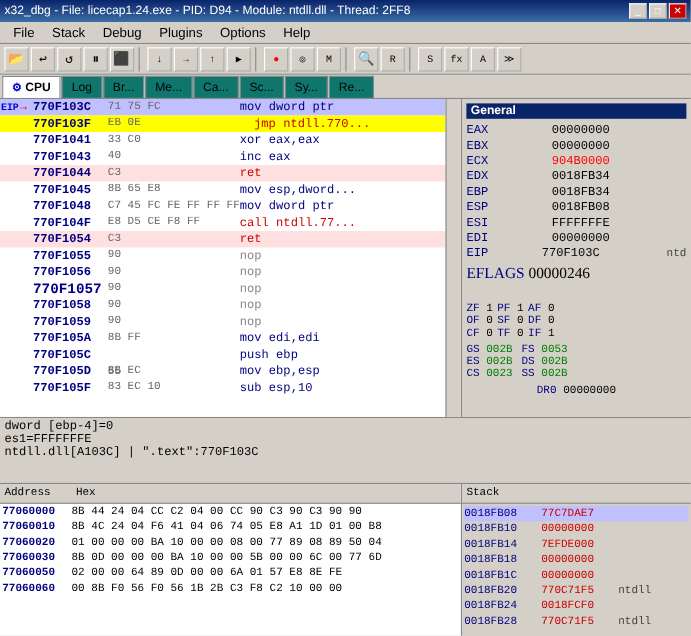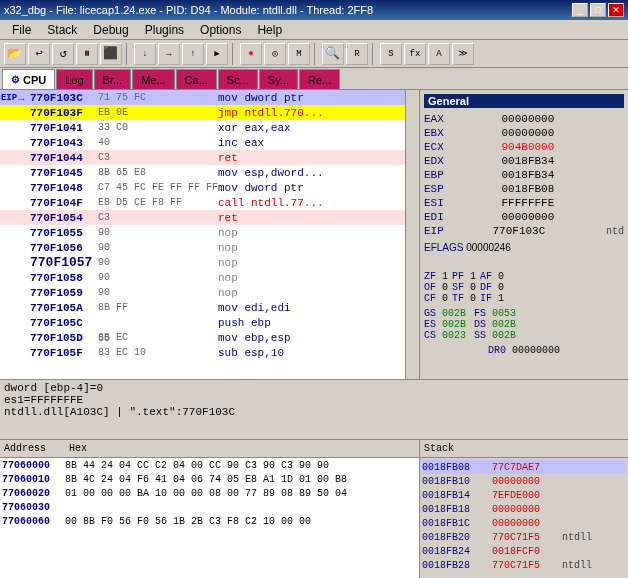--- a/index.html
+++ b/index.html
@@ -14,21 +14,21 @@
     .menu-bar { background: #d4d0c8; height: 20px; display: flex; align-items: center; padding: 0 4px; border-bottom: 1px solid #888; font-family: Arial, sans-serif; font-size: 12px; }
     .menu-item { padding: 1px 8px; cursor: pointer; }
     
     
     .toolbar { background: #d4d0c8; height: 28px; display: flex; align-items: center; padding: 2px 4px; border-bottom: 1px solid #888; gap: 2px; }
     .tb-icon { width: 22px; height: 22px; background: #d4d0c8; border: 1px outset #fff; display: flex; align-items: center; justify-content: center; cursor: pointer; font-size: 12px; }
     .tb-separator { width: 4px; height: 22px; border-left: 1px solid #888; margin: 0 2px; }
     
     
     .tabs-row { background: #d4d0c8; height: 22px; display: flex; align-items: flex-end; padding: 0 2px; border-bottom: 1px solid #888; gap: 1px; }
-    .tab { background: #be185d; border: 1px solid #888; border-bottom: none; padding: 2px 8px; cursor: pointer; font-family: Arial; font-size: 11px; height: 20px; display: flex; align-items: center; gap: 3px; }
+    .tab { background: #0f766e; border: 1px solid #888; border-bottom: none; padding: 2px 8px; cursor: pointer; font-family: Arial; font-size: 11px; height: 20px; display: flex; align-items: center; gap: 3px; }
     .tab.active { background: white; font-weight: bold; }
     
     
     .main-content { display: flex; height: 290px; border-bottom: 1px solid #888; }
     
     
     .cpu-panel { width: 420px; border-right: 1px solid #888; display: flex; flex-direction: column; background: white; overflow: hidden; }
     .asm-row { display: flex; align-items: center; height: 15px; white-space: nowrap; }
     
     
@@ -149,21 +149,21 @@
             <span style="width: 12px; display: inline-block; color: red; font-size: 11px;">→</span>
             <span style="width: 68px; display: inline-block; color: rgb(0, 0, 128); font-weight: bold; font-size: 11px;">770F103C</span>
             <span style="width: 120px; display: inline-block; color: rgb(102, 102, 102); font-size: 10px; overflow: hidden;">71 75 FC</span>
             <span style="flex: 1 1 0%; display: inline-block; font-size: 11px; color: rgb(0, 0, 128);">mov dword ptr</span>
           </div>
           <div class="asm-row" style="background: rgb(255, 255, 0);">
             <span style="width: 18px; display: inline-block; text-align: center; color: rgb(128, 128, 128); font-size: 9px;"></span>
             <span style="width: 12px; display: inline-block; color: red; font-size: 11px;"></span>
             <span style="width: 68px; display: inline-block; color: rgb(0, 0, 128); font-weight: bold; font-size: 11px;">770F103F</span>
             <span style="width: 120px; display: inline-block; color: rgb(102, 102, 102); font-size: 10px; overflow: hidden;">EB 0E</span>
-            <span style="flex: 1 1 0%; display: inline-block; font-size: 11px; color: rgb(204, 0, 0);">jmp ntdll.770...</span>
+            <span style="flex: 1 1 0%; display: inline-block; font-size: 11px; color: rgb(204, 0, 0); margin-left: 13px;">jmp ntdll.770...</span>
           </div>
           <div class="asm-row">
             <span style="width: 18px; display: inline-block; text-align: center; color: rgb(128, 128, 128); font-size: 9px;"></span>
             <span style="width: 12px; display: inline-block; color: red; font-size: 11px;"></span>
             <span style="width: 68px; display: inline-block; color: rgb(0, 0, 128); font-weight: bold; font-size: 11px;">770F1041</span>
             <span style="width: 120px; display: inline-block; color: rgb(102, 102, 102); font-size: 10px; overflow: hidden;">33 C0</span>
             <span style="flex: 1 1 0%; display: inline-block; font-size: 11px; color: rgb(0, 0, 128);">xor eax,eax</span>
           </div>
           <div class="asm-row">
             <span style="width: 18px; display: inline-block; text-align: center; color: rgb(128, 128, 128); font-size: 9px;"></span>
@@ -318,21 +318,21 @@
           <span style="color: black; width: 80px;">00000000</span>
           <span style="color: rgb(68, 68, 68); font-size: 10px;"></span>
         </div>
         <div class="reg-row" style="display: flex; height: 14px; align-items: center; font-size: 11px; font-family: &quot;Courier New&quot;, monospace;">
           <span style="color: rgb(0, 0, 128); width: 35px;">EIP</span>
           <span style="color: black; width: 80px;">770F103C</span>
           <span style="color: rgb(68, 68, 68); font-size: 10px;">ntd</span>
         </div>
       </div>
     <div class="flags-section">
-      <div style="font-size:10px; font-family:Liberation Sans, sans-serif; color:#444; margin-top:2px;">
+      <div style="font-size:14px; font-family:Liberation Serif, serif; color:#444; margin-top:2px;">
         <span style="color:#000080;">EFLAGS</span> <span style="color:black;">00000246</span>
       </div>
       <div class="flags-row" style="margin-top:18px;">
         <span style="font-size:10px;"><span style="color:#000080;">ZF</span> 1</span>
         <span style="font-size:10px;"><span style="color:#000080;">PF</span> 1</span>
         <span style="font-size:10px;"><span style="color:#000080;">AF</span> 0</span>
       </div>
       <div class="flags-row">
         <span style="font-size:10px;"><span style="color:#000080;">OF</span> 0</span>
         <span style="font-size:10px;"><span style="color:#000080;">SF</span> 0</span>
@@ -383,20 +383,25 @@
         <div class="mem-row">
           <span class="mem-addr">77060010</span>
           <span class="mem-hex">8B 4C 24 04 F6 41 04 06 74 05 E8 A1 1D 01 00 B8</span>
         </div>
         <div class="mem-row">
           <span class="mem-addr">77060020</span>
           <span class="mem-hex">01 00 00 00 BA 10 00 00 08 00 77 89 08 89 50 04</span>
         </div>
         <div class="mem-row">
           <span class="mem-addr">77060030</span>
+          <span class="mem-hex">8B 0D 00 00 00 BA 10 00 00 5B 00 00 6C 00 77 6D</span>
+        </div>
+        <div class="mem-row">
+          <span class="mem-addr">77060050</span>
+          <span class="mem-hex">02 00 00 64 89 0D 00 00 6A 01 57 E8 8E FE</span>
         </div>
         <div class="mem-row">
           <span class="mem-addr">77060060</span>
           <span class="mem-hex">00 8B F0 56 F0 56 1B 2B C3 F8 C2 10 00 00</span>
         </div>
       </div>
 
   </div>
 
   <div class="stack-panel">

